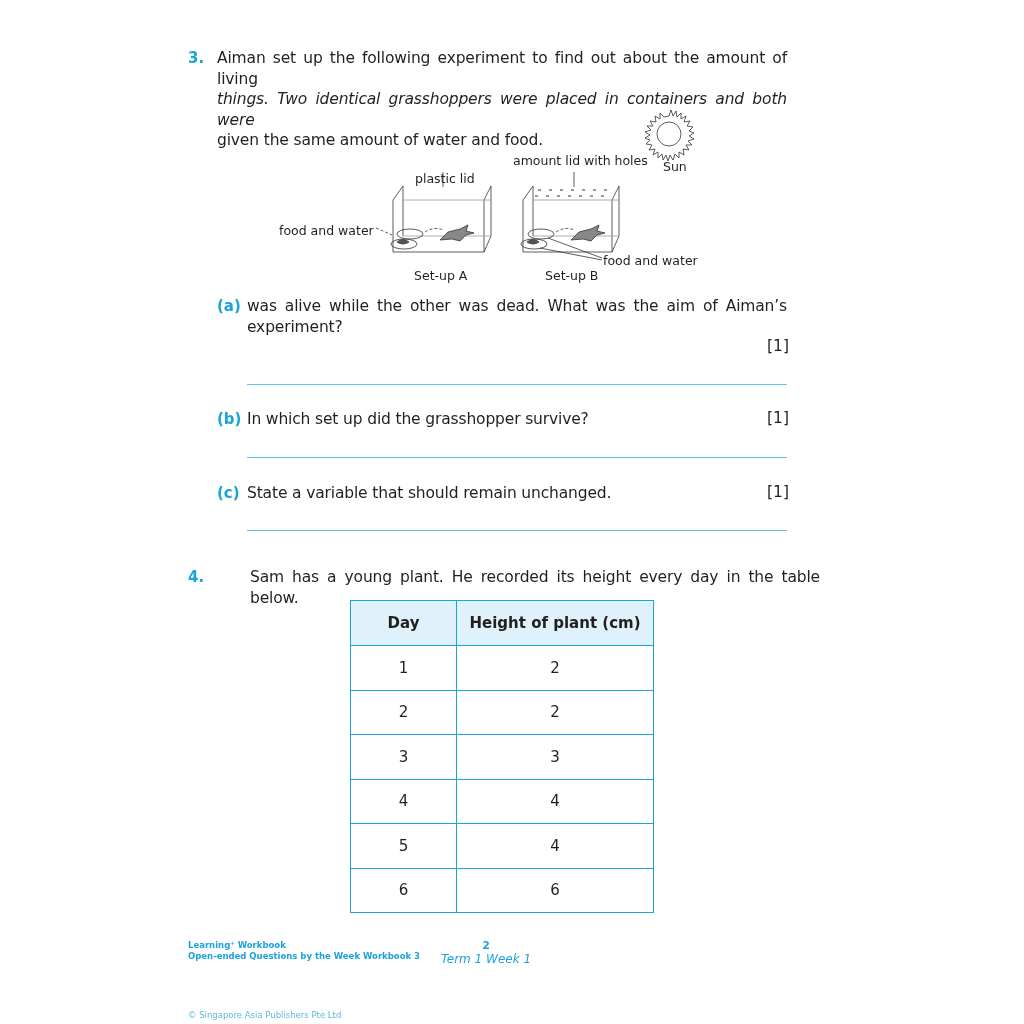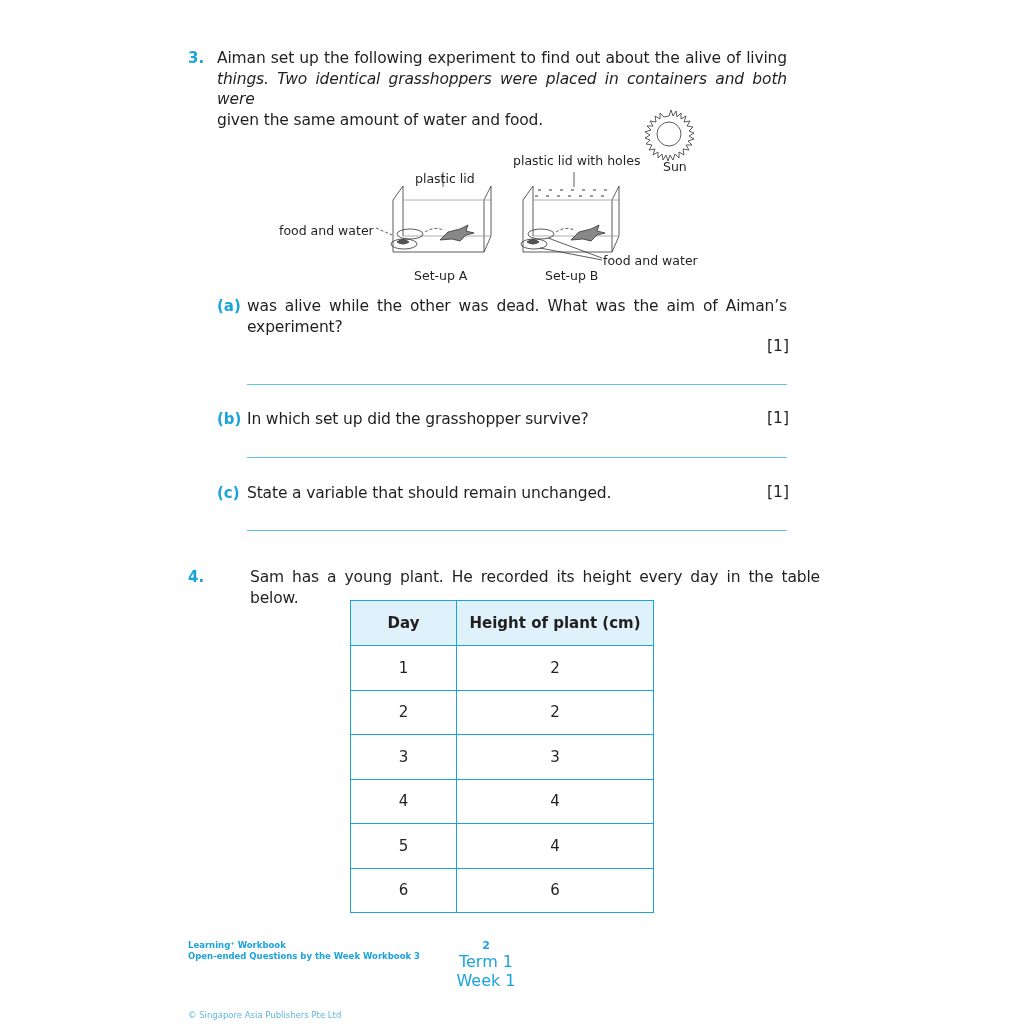--- a/index.html
+++ b/index.html
@@ -18,28 +18,28 @@
     table.plant th, table.plant td { border: 1.5px solid #1ba3dc; text-align: center;
                   height: 27.5px; padding: 8px; font-weight: normal; }
     table.plant th { background: #dff1fb; font-weight: bold; font-size: 15px; height: 28px; }
     table.plant .col-day { width: 89px; }
     .footer { position: absolute; font-size: 8.5px; line-height: 11px; color: #1ba3dc; }
     .footer .b { font-weight: bold; }
     .footer .c { color: #5fb8de; margin-top: 48px; }
     .page-no { position: absolute; left: 440px; top: 939px; width: 92px; text-align: center;
                font-size: 11px; font-weight: bold; color: #1ba3dc; }
     .term { position: absolute; left: 440px; top: 952px; width: 92px; text-align: center;
-            font-size: 16px; color: #1ba3dc; }
+            font-size: 12px; font-style: italic; color: #1ba3dc; }
   </style>
 </head>
 <body>
 
 <div class="q-num" style="left:188px; top:49px;">3.</div>
 <div class="para" style="left:217px; top:48px; width:570px;">
-  <div style="text-align-last:justify;">Aiman set up the following experiment to find out about the alive of living</div>
+  <div style="text-align-last:justify;">Aiman set up the following experiment to find out about the amount of living</div>
   <div style="text-align-last:justify;font-style:italic;">things. Two identical grasshoppers were placed in containers and both were</div>
   <div>given the same amount of water and food.</div>
 </div>
 
 <svg class="diagram" width="1024" height="300" stroke="#333" fill="none" stroke-width="0.8">
 
   <g>
     <circle cx="669" cy="134" r="12"></circle>
     <path d="M669 116 l2 -6 l2 6 l3 -5 l1 6 l4 -4 l0 6 l5 -3 l-2 6 l6 -1 l-3 5 l6 1 l-4 4 l5 2 l-5 3 l5 3 l-6 2 l4 4 l-6 0 l3 5 l-6 -1 l1 6 l-5 -3 l0 6 l-4 -4 l-2 6 l-3 -5 l-2 6 l-2 -6 l-3 5 l-1 -6 l-4 4 l0 -6 l-5 3 l2 -6 l-6 1 l3 -5 l-6 -1 l4 -4 l-5 -2 l5 -3 l-5 -3 l6 -2 l-4 -4 l6 0 l-3 -5 l6 1 l-1 -6 l5 3 l0 -6 l4 4 z"></path>
   </g>
@@ -73,21 +73,21 @@
     <ellipse cx="541" cy="234" rx="13" ry="5"></ellipse>
     <ellipse cx="534" cy="244" rx="13" ry="5"></ellipse>
     <path d="M527 242 q6 -5 12 0 q-6 4 -12 0" fill="#555"></path>
     <path d="M556 232 q10 -6 18 -2" stroke-dasharray="3 2"></path>
     <path d="M571 240 l8 -8 l12 -3 l8 -4 l-2 6 l8 2 l-8 2 l-6 6 l-8 -2 z" fill="#888"></path>
     <path d="M548 238 L602 258 M540 248 L602 260"></path>
   </g>
 </svg>
 
 <div class="diag-label" style="left:415px; top:171px;">plastic lid</div>
-<div class="diag-label" style="left:513px; top:153px;">plastic lid with holes</div>
+<div class="diag-label" style="left:513px; top:153px;">amount lid with holes</div>
 <div class="diag-label" style="left:663px; top:159px;">Sun</div>
 <div class="diag-label" style="left:279px; top:223px;">food and water</div>
 <div class="diag-label" style="left:603px; top:253px;">food and water</div>
 <div class="diag-label" style="left:414px; top:268px;">Set-up A</div>
 <div class="diag-label" style="left:545px; top:268px;text-align:center;">Set-up B</div>
 
 <div class="sub-label" style="left:217px; top:297px;">(a)</div>
 <div class="para" style="left:247px; top:296px; width:540px;">
   <div style="text-align-last:justify;">was alive while the other was dead. What was the aim of Aiman’s</div>
   <div>experiment?</div>

